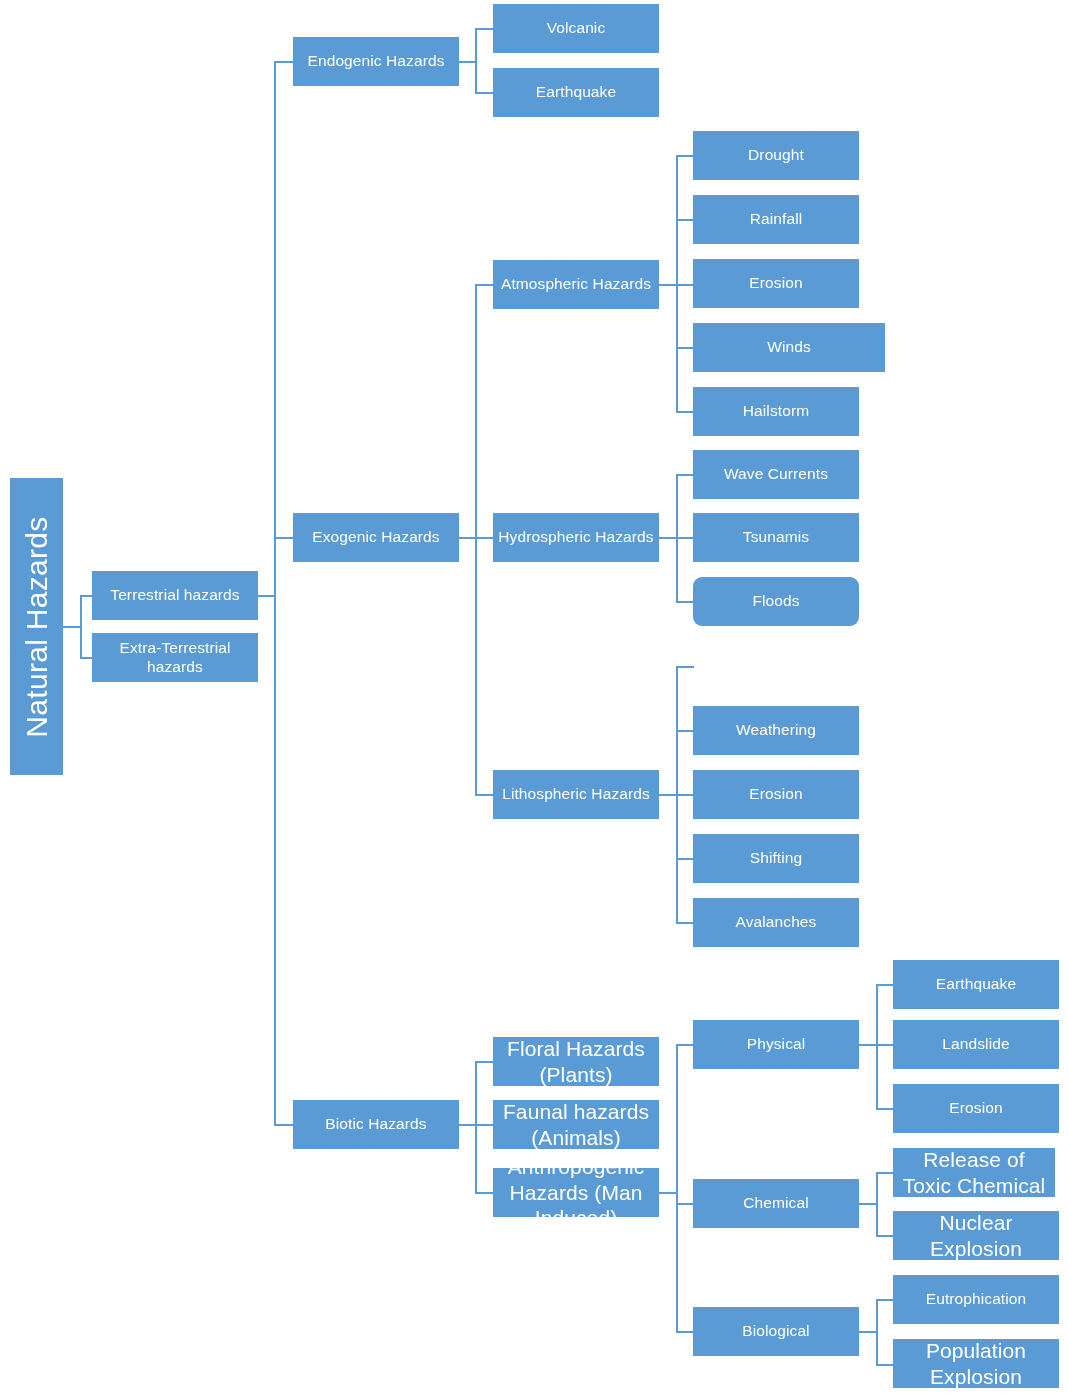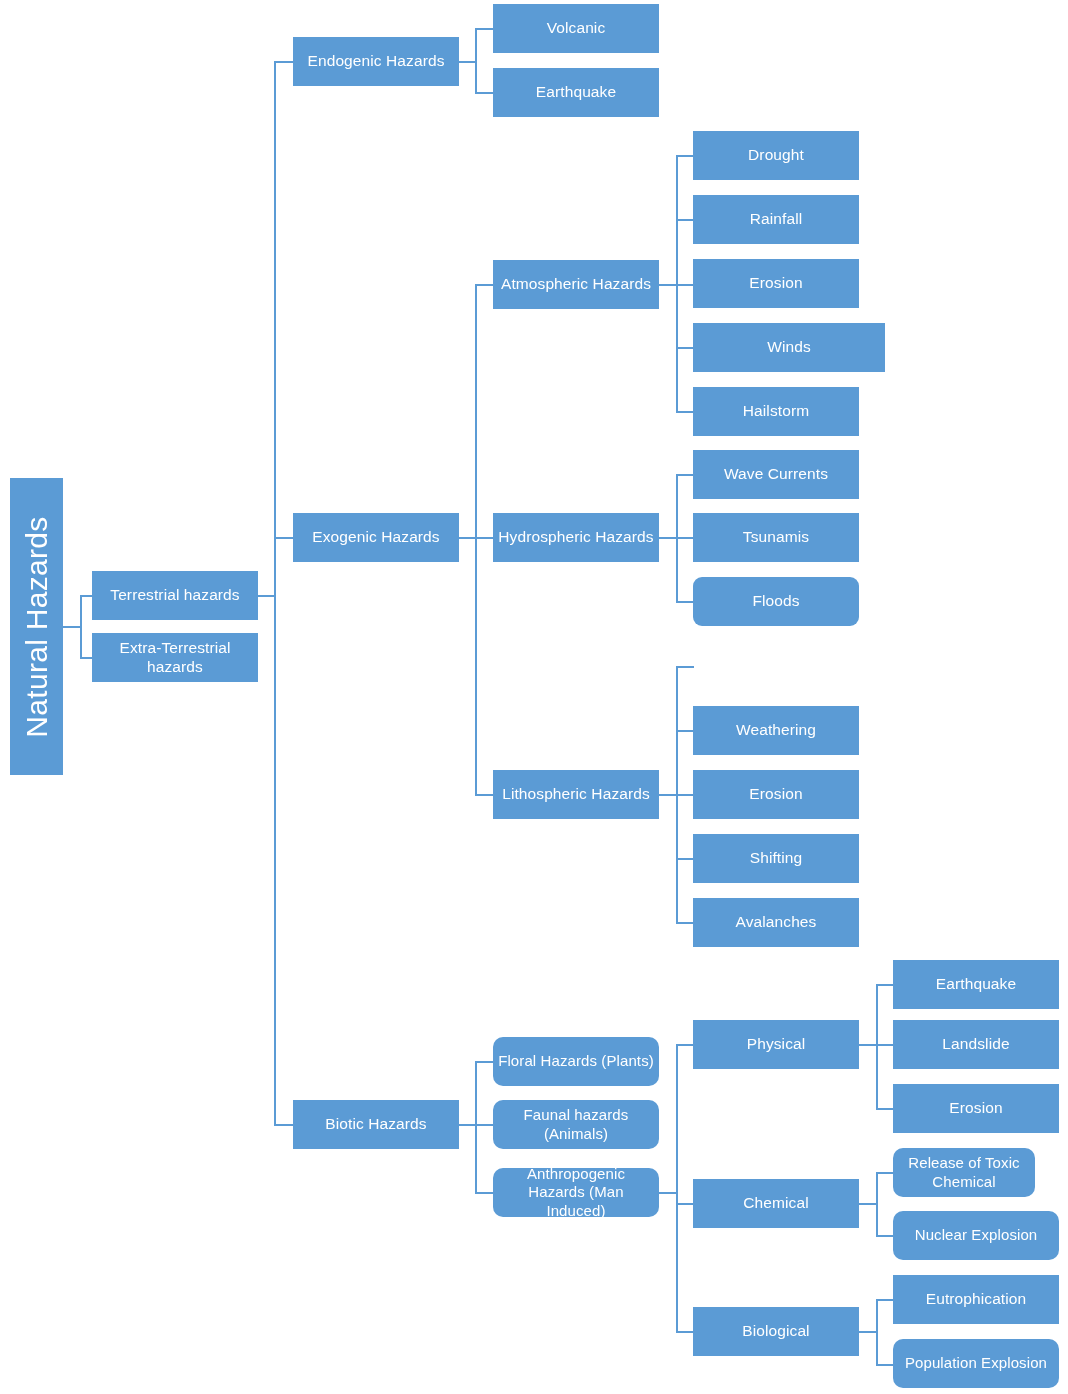--- a/index.html
+++ b/index.html
@@ -24,21 +24,21 @@
     display: flex;
     align-items: center;
     justify-content: center;
     text-align: center;
     font-size: 15.5px;
     line-height: 1.22;
     box-sizing: border-box;
     padding: 2px 4px;
     letter-spacing: 0.1px;
   }
-  .node.tight { font-size: 15px; border-radius: 10px; }
+  .node.tight { font-size: 21px; }
   .root-node {
     position: absolute;
     background: #5B9BD5;
     color: #ffffff;
     display: flex;
     align-items: center;
     justify-content: center;
     font-size: 30px;
     box-sizing: border-box;
   }
@@ -196,21 +196,21 @@
   <div class="node" style="left:693px; top:1179px; width:166px; height:49px;">Chemical</div>
 
   <div class="node" style="left:693px; top:1307px; width:166px; height:49px;">Biological</div>
 
   <div class="node" style="left:893px; top:960px; width:166px; height:49px;">Earthquake</div>
 
   <div class="node" style="left:893px; top:1020px; width:166px; height:49px;">Landslide</div>
 
   <div class="node" style="left:893px; top:1084px; width:166px; height:49px;">Erosion</div>
 
-  <div class="node tight" style="left:893px; top:1148px; width:142px; height:49px;">Release of Toxic Chemical</div>
+  <div class="node tight" style="left:893px; top:1148px; width:162px; height:49px;">Release of Toxic Chemical</div>
 
   <div class="node tight" style="left:893px; top:1211px; width:166px; height:49px;">Nuclear Explosion</div>
 
   <div class="node" style="left:893px; top:1275px; width:166px; height:49px;">Eutrophication</div>
 
   <div class="node tight" style="left:893px; top:1339px; width:166px; height:49px;">Population Explosion</div>
 
 </div>
 
 </body></html>

